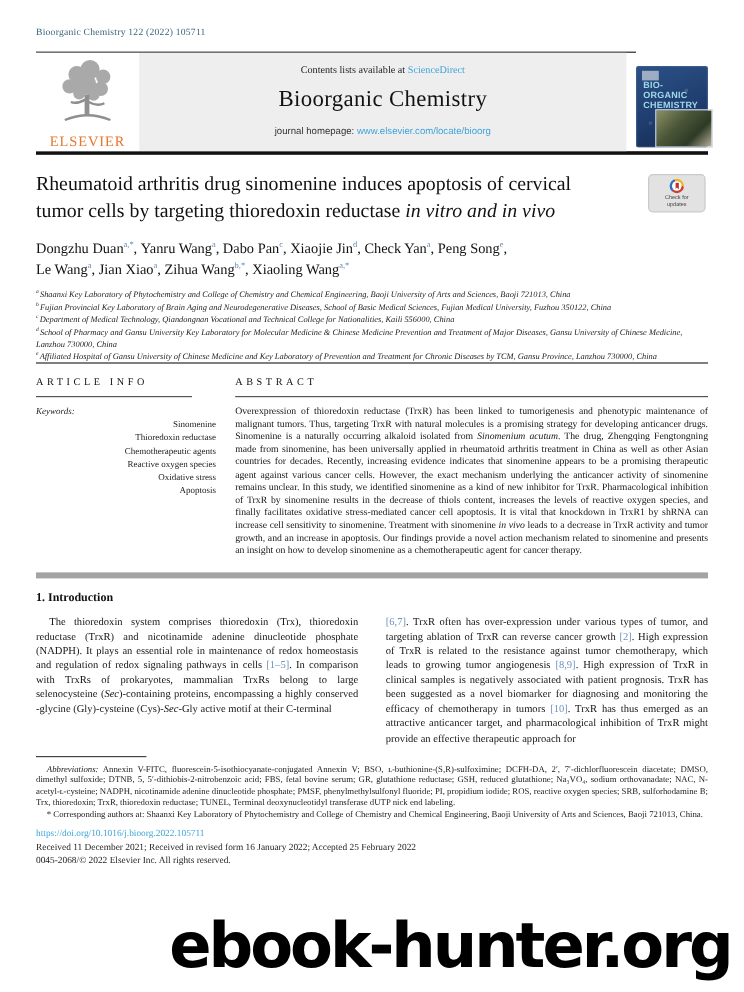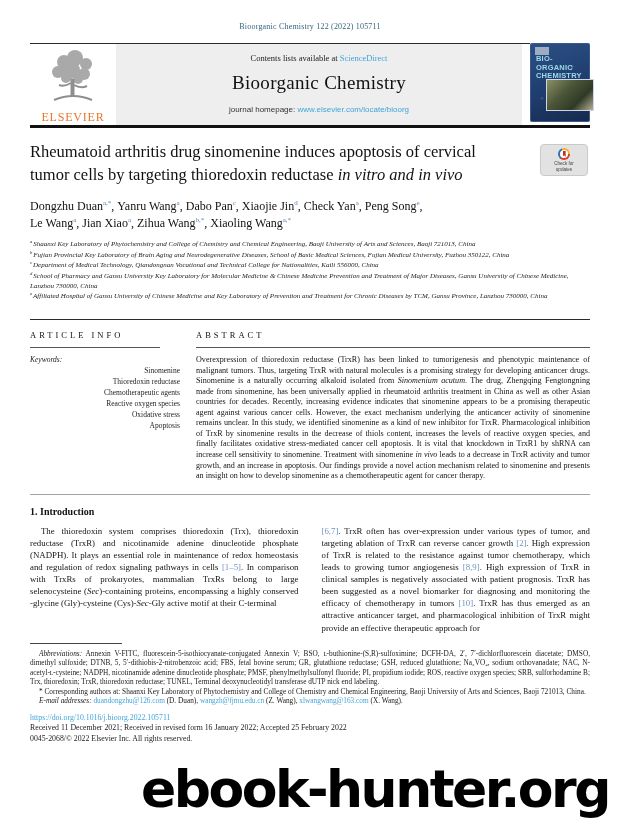--- a/index.html
+++ b/index.html
@@ -3,34 +3,34 @@
 <meta charset="utf-8">
 <style>
   html,body{margin:0;padding:0;}
   body{
     width:620px;height:827px;position:relative;overflow:hidden;background:#ffffff;
     font-family:"Liberation Serif","DejaVu Serif",serif;color:#1c1c1c;
   }
   .page{padding:22px 30px 0 30px;}
 
   
-  .journal-ref{text-align:center;font-size:8px;color:#35647e;margin-bottom:12px;letter-spacing:.2px;}
+  .journal-ref{font-size:8px;color:#35647e;margin-bottom:12px;letter-spacing:.2px;}
 
   
   .header-band{display:flex;align-items:stretch;border-bottom:3px solid #111;}
   .header-left{display:flex;flex:1;border-top:1.5px solid #2a2a2a;}
   .logo-col{width:86px;display:flex;flex-direction:column;align-items:center;padding-top:5px;background:#fff;}
   .elsevier-word{font-size:12px;color:#e8762d;letter-spacing:.8px;margin-top:1px;}
   .banner{flex:1;background:#efeeee;text-align:center;padding:9px 8px 8px 8px;margin-right:8px;}
   .contents-line{font-size:8.5px;color:#222;}
   .sciencedirect{color:#3fa4d9;text-decoration:none;}
   .banner-title{font-size:19px;margin:9px 0 11px 0;letter-spacing:.3px;color:#111;}
   .homepage-line{font-family:"Liberation Sans",sans-serif;font-size:8px;color:#333;}
   .homepage-link{color:#3fa4d9;text-decoration:none;}
-  .cover-col{width:60px;display:flex;}
+  .cover-col{width:60px;display:flex;margin-top:12px;}
   .cover{
     flex:1;border-radius:2px;margin-bottom:3px;
     background:
       radial-gradient(circle at 20% 70%, rgba(255,255,255,.12) 0 1px, transparent 2px),
       radial-gradient(circle at 70% 30%, rgba(255,255,255,.15) 0 1px, transparent 2px),
       linear-gradient(160deg,#2c5186 0%,#1f3d6e 55%,#16294d 100%);
     position:relative;box-shadow:inset 0 0 0 1px #3a5a8c;
   }
   .cover-title{position:absolute;top:12px;left:6px;right:4px;color:#9fd8e8;
     font-family:"Liberation Sans",sans-serif;font-weight:bold;font-size:7.5px;line-height:1.15;letter-spacing:.2px;}
@@ -53,21 +53,21 @@
 
   
   .authors{margin-top:11px;font-size:12px;line-height:1.45;width:500px;color:#111;}
   .author{white-space:nowrap;}
   .author sup{font-size:7px;color:#5b84b1;}
   .author.sep::after{content:", ";}
   .affiliations{margin-top:7px;font-size:7px;font-style:italic;line-height:1.32;color:#222;}
   .affil sup{font-size:4.6px;margin-right:1px;}
 
   
-  .info-abs{display:flex;margin-top:18px;border-top:1px solid #2b2b2b;border-bottom:1px solid #a3a3a3;
+  .info-abs{display:flex;margin-top:0;border-top:1px solid #2b2b2b;border-bottom:5px solid #a3a3a3;
     padding:10px 0 12px 0;}
   .info-col{width:150px;}
   .abs-col{flex:1;margin-left:16px;}
   .col-heading{font-size:8.5px;letter-spacing:3px;color:#111;}
   .head-rule{border:none;border-top:1px solid #555;margin:7px 0 7px 0;}
   .info-col .head-rule{width:130px;}
   .kw-label{font-style:italic;font-size:7.5px;line-height:1.45;}
   .kw{font-size:7.5px;line-height:1.45;text-align:right;}
   .abstract-text{font-size:8.1px;line-height:1.3;text-align:justify;color:#141414;}
 
@@ -208,23 +208,20 @@
       <a class="ref" href="#">[6,7]</a><span>. TrxR often has over-expression under various types of tumor, and targeting ablation of TrxR can reverse cancer growth </span><a class="ref" href="#">[2]</a><span>. High expression of TrxR is related to the resistance against tumor chemotherapy, which leads to growing tumor angiogenesis </span><a class="ref" href="#">[8,9]</a><span>. High expression of TrxR in clinical samples is negatively associated with patient prognosis. TrxR has been suggested as a novel biomarker for diagnosing and monitoring the efficacy of chemotherapy in tumors </span><a class="ref" href="#">[10]</a><span>. TrxR has thus emerged as an attractive anticancer target, and pharmacological inhibition of TrxR might provide an effective therapeutic approach for</span>
     </div>
   </div>
 
   <div class="footnote-block">
     <hr class="fn-sep">
     <div class="fn-abbr">
       <span class="italic">Abbreviations:</span><span> Annexin V-FITC, fluorescein-5-isothiocyanate-conjugated Annexin V; BSO, ʟ-buthionine-(S,R)-sulfoximine; DCFH-DA, 2′, 7′-dichlorfluorescein diacetate; DMSO, dimethyl sulfoxide; DTNB, 5, 5′-dithiobis-2-nitrobenzoic acid; FBS, fetal bovine serum; GR, glutathione reductase; GSH, reduced glutathione; Na₃VO₄, sodium orthovanadate; NAC, N-acetyl-ʟ-cysteine; NADPH, nicotinamide adenine dinucleotide phosphate; PMSF, phenylmethylsulfonyl fluoride; PI, propidium iodide; ROS, reactive oxygen species; SRB, sulforhodamine B; Trx, thioredoxin; TrxR, thioredoxin reductase; TUNEL, Terminal deoxynucleotidyl transferase dUTP nick end labeling.</span>
     </div>
     <div class="fn-corr">* Corresponding authors at: Shaanxi Key Laboratory of Phytochemistry and College of Chemistry and Chemical Engineering, Baoji University of Arts and Sciences, Baoji 721013, China.</div>
-    <div class="fn-email">
-      <span class="italic">E-mail addresses: </span><a class="link" href="#">duandongzhu@126.com</a><span> (D. Duan), </span><a class="link" href="#">wangzh@fjmu.edu.cn</a><span> (Z. Wang), </span><a class="link" href="#">xlwangwang@163.com</a><span> (X. Wang).</span>
-    </div>
   </div>
 
   <div class="imprint">
     <div><a class="doi" href="#">https://doi.org/10.1016/j.bioorg.2022.105711</a></div>
     <div>Received 11 December 2021; Received in revised form 16 January 2022; Accepted 25 February 2022</div>
     <div>0045-2068/© 2022 Elsevier Inc. All rights reserved.</div>
   </div>
 
 </div>
 

